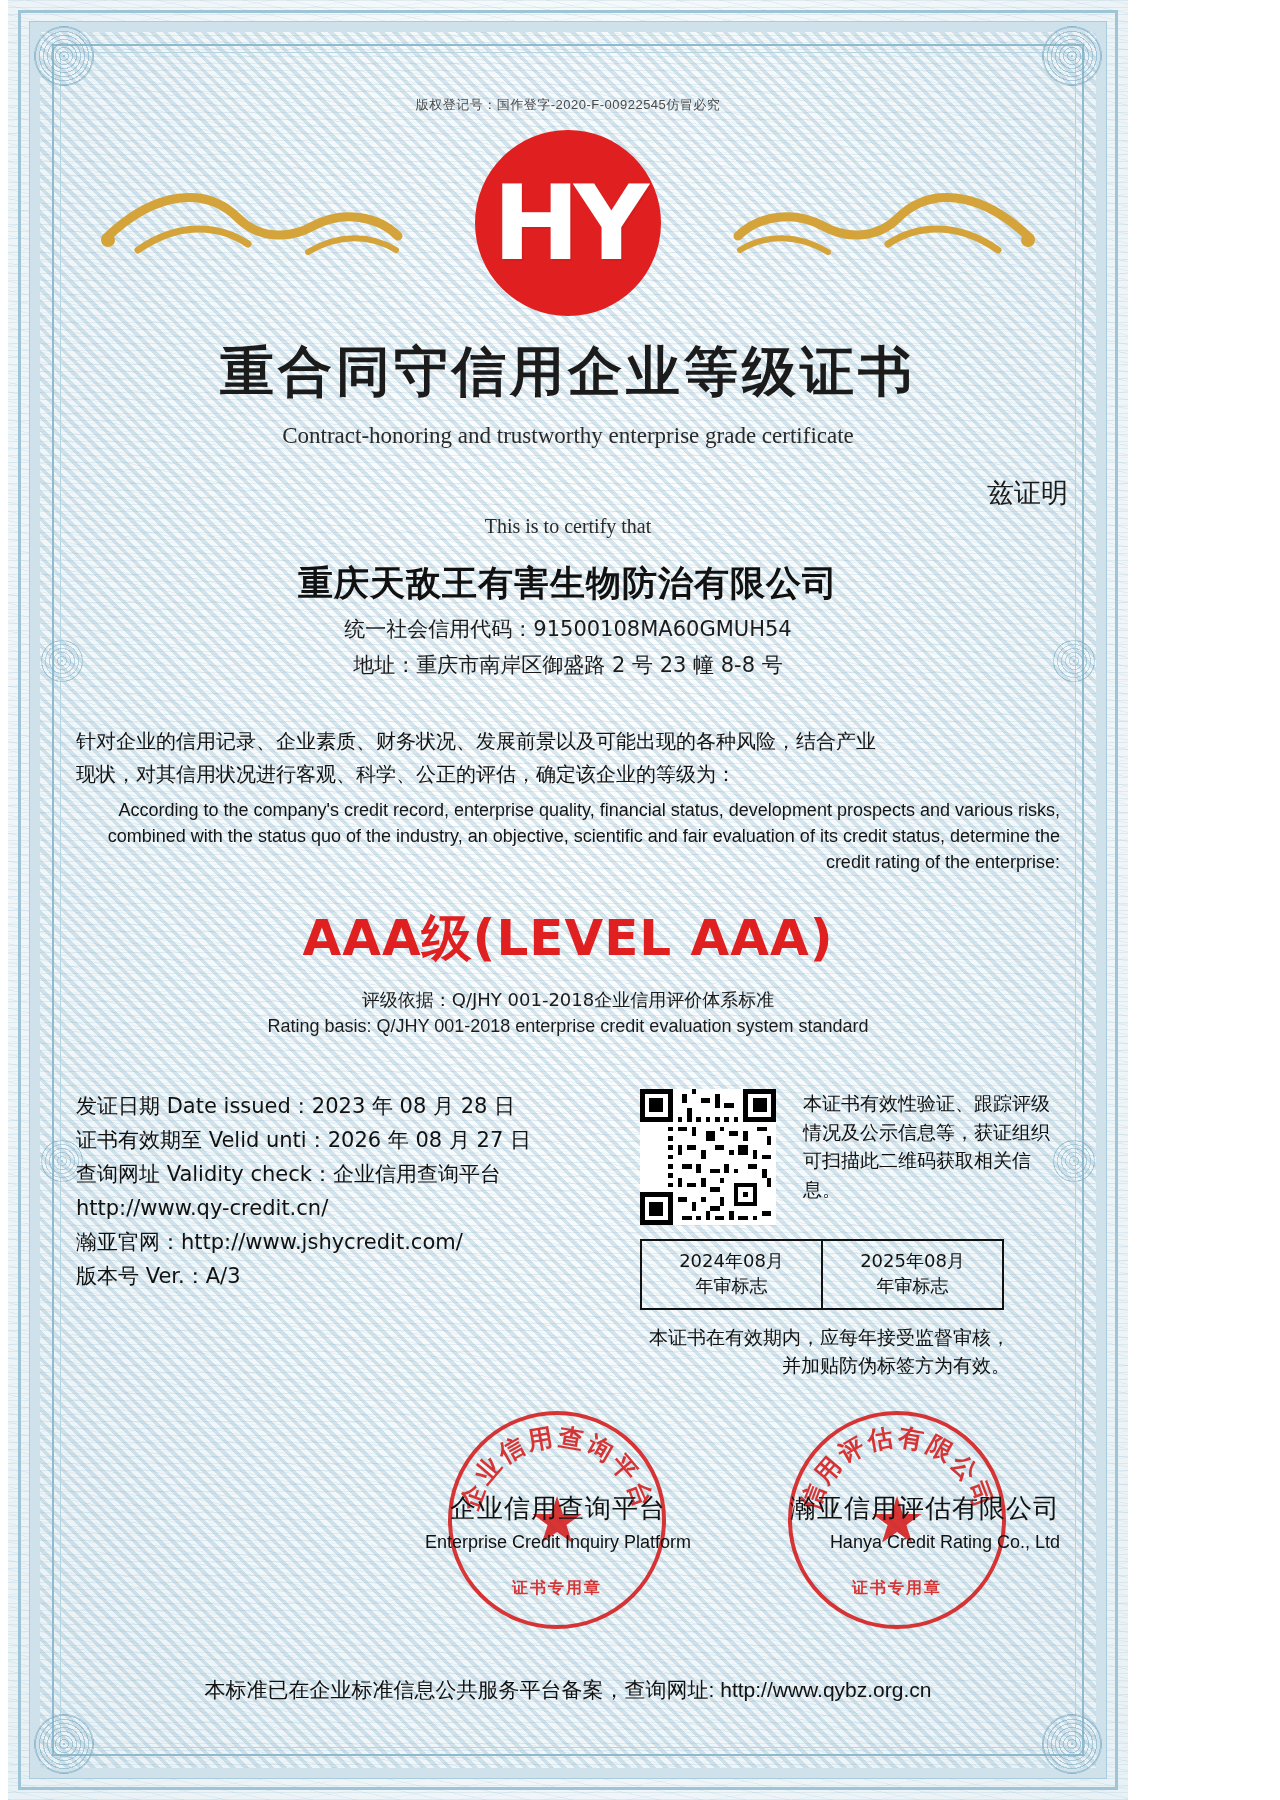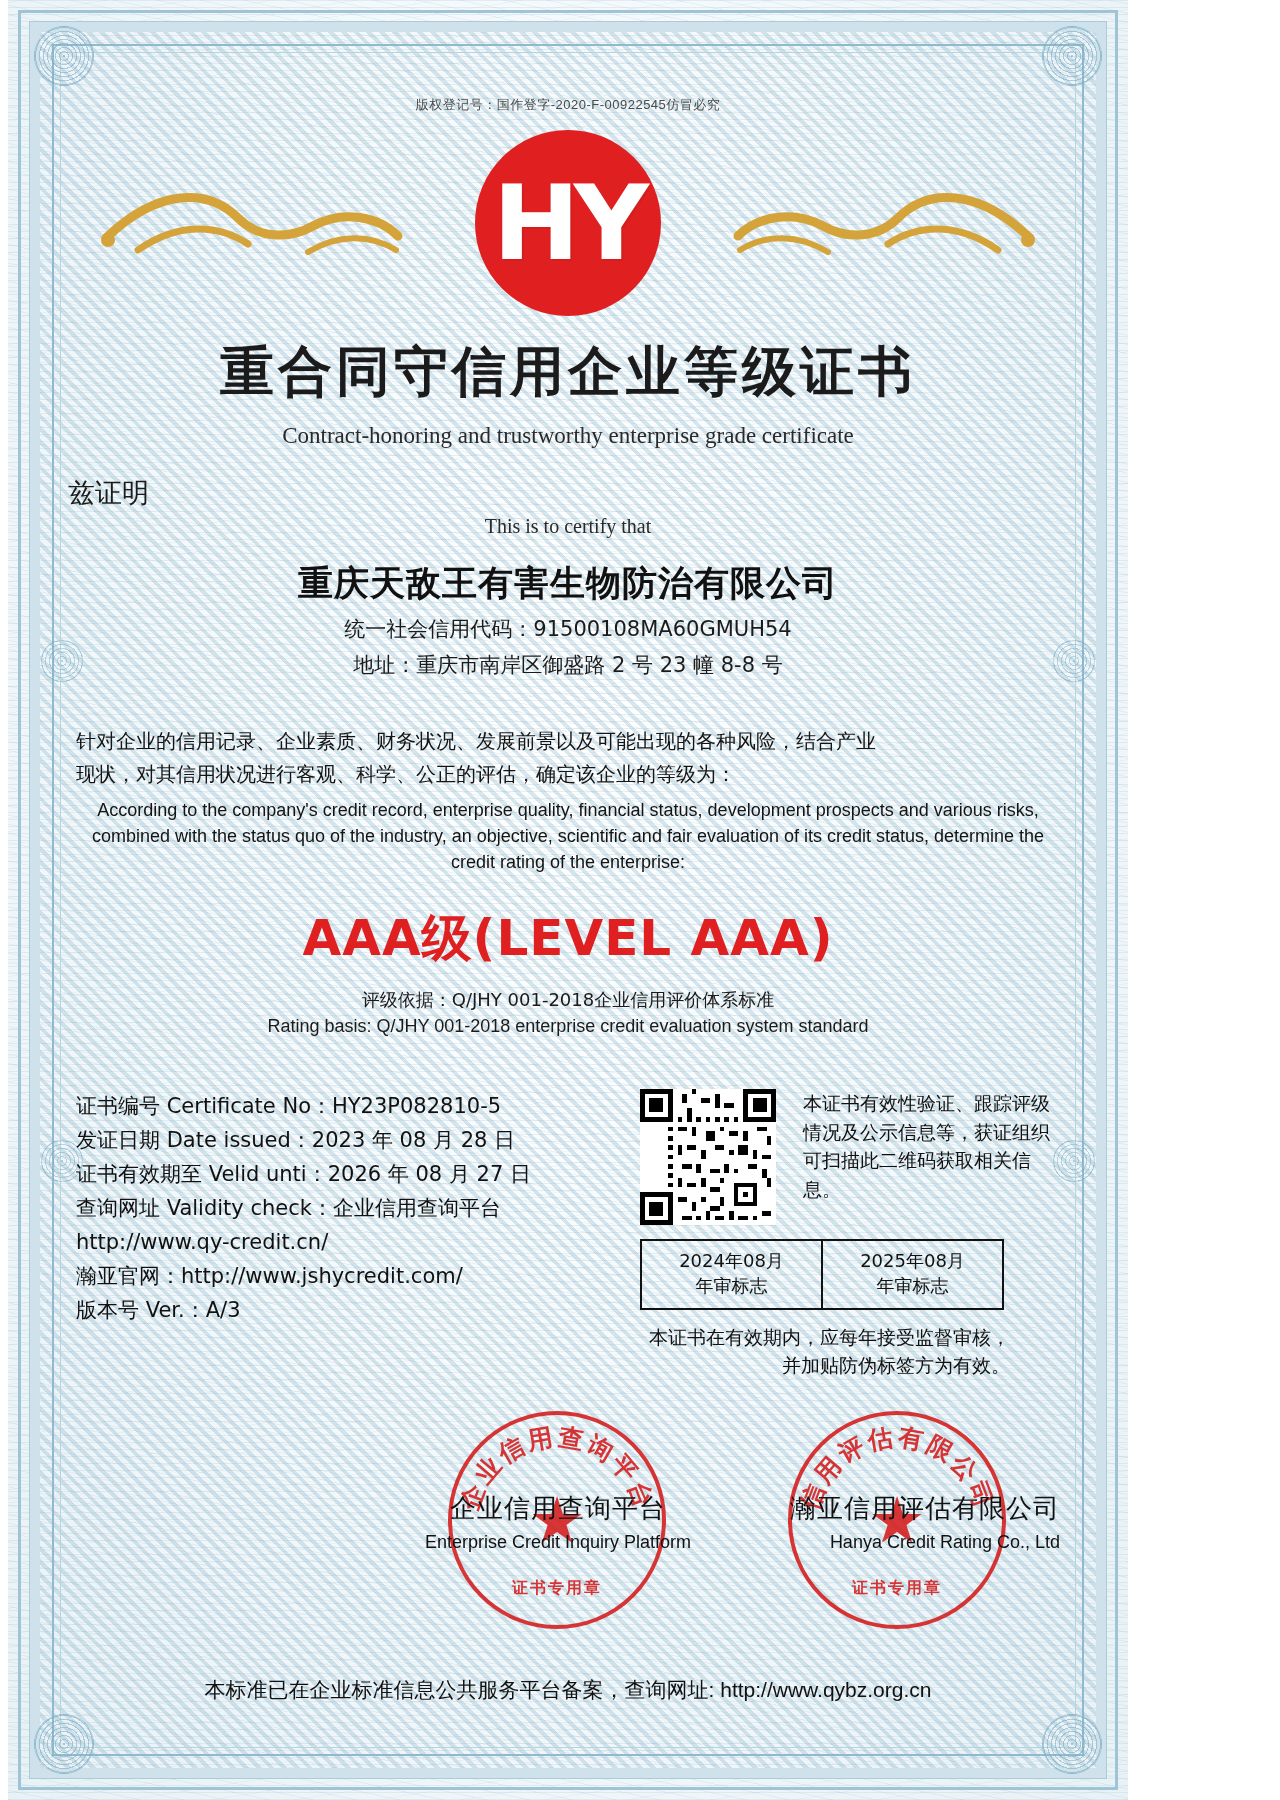--- a/index.html
+++ b/index.html
@@ -178,21 +178,21 @@
   }
   #title-en {
     text-align: center;
     font-size: 23px;
     color: #2a2a2a;
     margin-top: 14px;
     font-family: "Liberation Serif", serif;
   }
 
   #certify-cn {
-    text-align: left;
+    text-align: right;
     font-size: 27px;
     color: #1b1b1b;
     margin-top: 26px;
     font-family: "DejaVu Sans", sans-serif;
   }
   #certify-en {
     text-align: center;
     font-size: 20px;
     color: #2a2a2a;
     margin-top: 4px;
@@ -226,21 +226,21 @@
     line-height: 1.65;
     color: #141414;
     text-align: justify;
     font-family: "DejaVu Sans", sans-serif;
   }
   .body-en {
     font-size: 18px;
     line-height: 1.45;
     color: #141414;
     margin-top: 6px;
-    text-align: center;
+    text-align: right;
     font-family: "Liberation Sans", sans-serif;
   }
 
   #grade {
     text-align: center;
     color: #e02020;
     font-size: 50px;
     font-weight: bold;
     margin-top: 30px;
     letter-spacing: 1px;
@@ -468,21 +468,20 @@
     </div>
 
     <div id="grade">AAA级(LEVEL AAA)</div>
 
     <div id="basis-cn">评级依据：Q/JHY 001-2018企业信用评价体系标准</div>
     <div id="basis-en">Rating basis: Q/JHY 001-2018 enterprise credit evaluation system standard</div>
 
     <div id="details-row">
 
       <div id="details-left">
-        <div class="detail-line">证书编号 Certificate No：HY23P082810-5</div>
         <div class="detail-line">发证日期 Date issued：2023 年 08 月 28 日</div>
         <div class="detail-line">证书有效期至 Velid unti：2026 年 08 月 27 日</div>
         <div class="detail-line">查询网址 Validity check：企业信用查询平台</div>
         <div class="detail-line">http://www.qy-credit.cn/</div>
         <div class="detail-line">瀚亚官网：http://www.jshycredit.com/</div>
         <div class="detail-line">版本号 Ver.：A/3</div>
       </div>
 
       <div id="details-right">
         <div id="qr-and-note">

